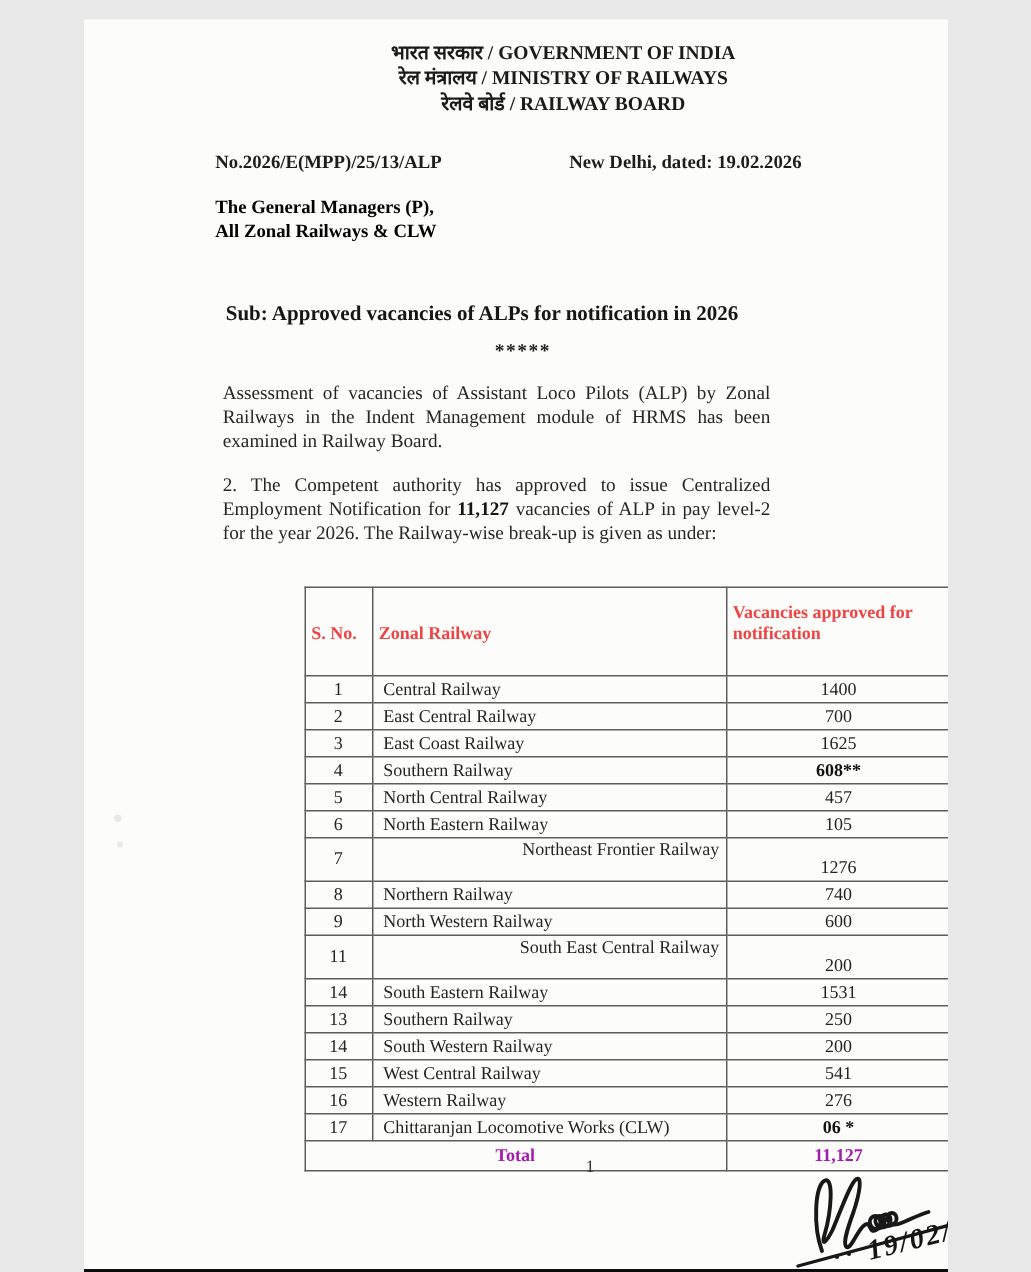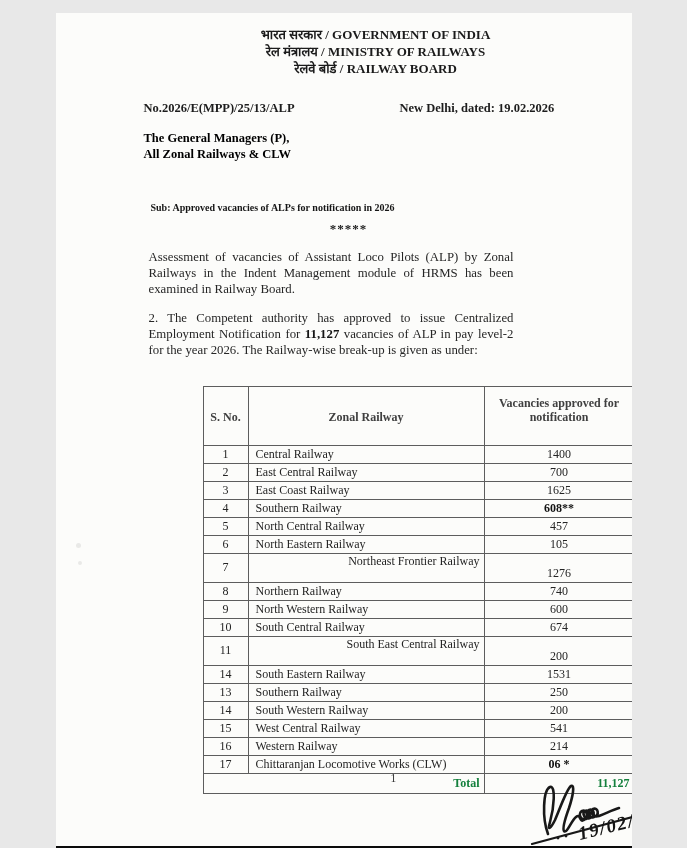--- a/index.html
+++ b/index.html
@@ -20,25 +20,25 @@
     text-align:center;
     font-weight:bold;
     font-size:13px;
     line-height:17px;
     color:#1b1b1b;
     font-family:"Liberation Serif","DejaVu Sans",serif;
   }
   
   .ref-row { position:relative; margin-top:24px; height:16px; font-weight:bold; font-size:12.5px; color:#1d1d1d;padding-left:14px; }
   .ref-no   { position:absolute; left:88px; top:0; }
-  .ref-date { position:absolute; left:344px; top:0; }
+  .ref-date { position:absolute; left:324px; top:0; }
   
   .addressee { margin:14px 0 0 88px; font-weight:bold; font-size:12.5px; line-height:15.5px; color:#000000; }
   
-  .subject { margin:40px 0 0 95px; font-weight:bold; font-size:10px; color:#161616; }
+  .subject { margin:40px 0 0 95px; font-weight:bold; font-size:14px; color:#161616; }
   .stars { margin:8px 0 0 93px; width:400px; text-align:center; font-weight:bold; font-size:13px; letter-spacing:1px; color:#1b1b1b; }
   
   .para {
     margin:13px 118px 0 93px;
     text-align:justify;
     font-size:12.8px;
     line-height:15.8px;
     color:#262626;
   }
   .para .bold { font-weight:bold; color:#151515; }
@@ -51,31 +51,31 @@
     table-layout:fixed;
     font-size:12px;
     color:#242424;
   }
   table.vac col.c1 { width:45px; }
   table.vac col.c2 { width:236px; }
   table.vac col.c3 { width:150px; }
   table.vac th, table.vac td { border:1px solid #5d5d5d; padding:0 4px; }
   table.vac th {
     height:37px; vertical-align:bottom; padding-bottom:21px;
-    font-weight:bold; text-align:center; line-height:14px; color:#404040;
+    font-weight:bold; text-align:left; line-height:14px; color:#ef4444;
   }
   table.vac td { height:17px; line-height:15px; }
   table.vac td.c-sno { text-align:center; vertical-align:middle; }
   table.vac td.c-name { text-align:left; padding-left:7px; vertical-align:middle; }
   table.vac td.c-val { text-align:center; vertical-align:middle; }
   table.vac tr.tall td { height:27px; }
   table.vac tr.tall td.vtop { vertical-align:top;text-align:right; }
   table.vac tr.tall td.vbottom { vertical-align:bottom; padding-bottom:1px; }
   table.vac td.bold { font-weight:bold; color:#131313; }
-  table.vac tr.total-row td { height:19px; font-weight:bold; color:#15803d;text-align:right; }
+  table.vac tr.total-row td { height:19px; font-weight:bold; color:#a21caf; }
   table.vac td.total-label { text-align:center; vertical-align:middle; }
   
   .page-number { position:absolute; left:335px; top:759px; font-size:11.5px; color:#333; }
   .signature { position:absolute; left:468px; top:765px; width:210px; height:78px; }
   .scan-bar { position:absolute; left:0; bottom:0; width:687px; height:15px; background:#0b0b0b; }
   .smudge { position:absolute; background:#e9e9e7; border-radius:50%; }
   .smudge.s1 { left:20px; top:530px; width:5px; height:5px; }
   .smudge.s2 { left:22px; top:548px; width:4px; height:4px; }
 </style>
 </head>
@@ -158,25 +158,20 @@
         <tr>
           <td class="c-sno">8</td>
           <td class="c-name">Northern Railway</td>
           <td class="c-val">740</td>
         </tr>
         <tr>
           <td class="c-sno">9</td>
           <td class="c-name">North Western Railway</td>
           <td class="c-val">600</td>
         </tr>
-        <tr>
-          <td class="c-sno">10</td>
-          <td class="c-name">South Central Railway</td>
-          <td class="c-val">674</td>
-        </tr>
         <tr class="tall">
           <td class="c-sno">11</td>
           <td class="c-name vtop">South East Central Railway</td>
           <td class="c-val vbottom">200</td>
         </tr>
         <tr>
           <td class="c-sno">14</td>
           <td class="c-name">South Eastern Railway</td>
           <td class="c-val">1531</td>
         </tr>
@@ -191,21 +186,21 @@
           <td class="c-val">200</td>
         </tr>
         <tr>
           <td class="c-sno">15</td>
           <td class="c-name">West Central Railway</td>
           <td class="c-val">541</td>
         </tr>
         <tr>
           <td class="c-sno">16</td>
           <td class="c-name">Western Railway</td>
-          <td class="c-val">214</td>
+          <td class="c-val">276</td>
         </tr>
         <tr>
           <td class="c-sno">17</td>
           <td class="c-name">Chittaranjan Locomotive Works (CLW)</td>
           <td class="c-val bold">06 *</td>
         </tr>
       </tbody>
     <tfoot>
       <tr class="total-row">
         <td class="total-label" colspan="2">Total</td>

